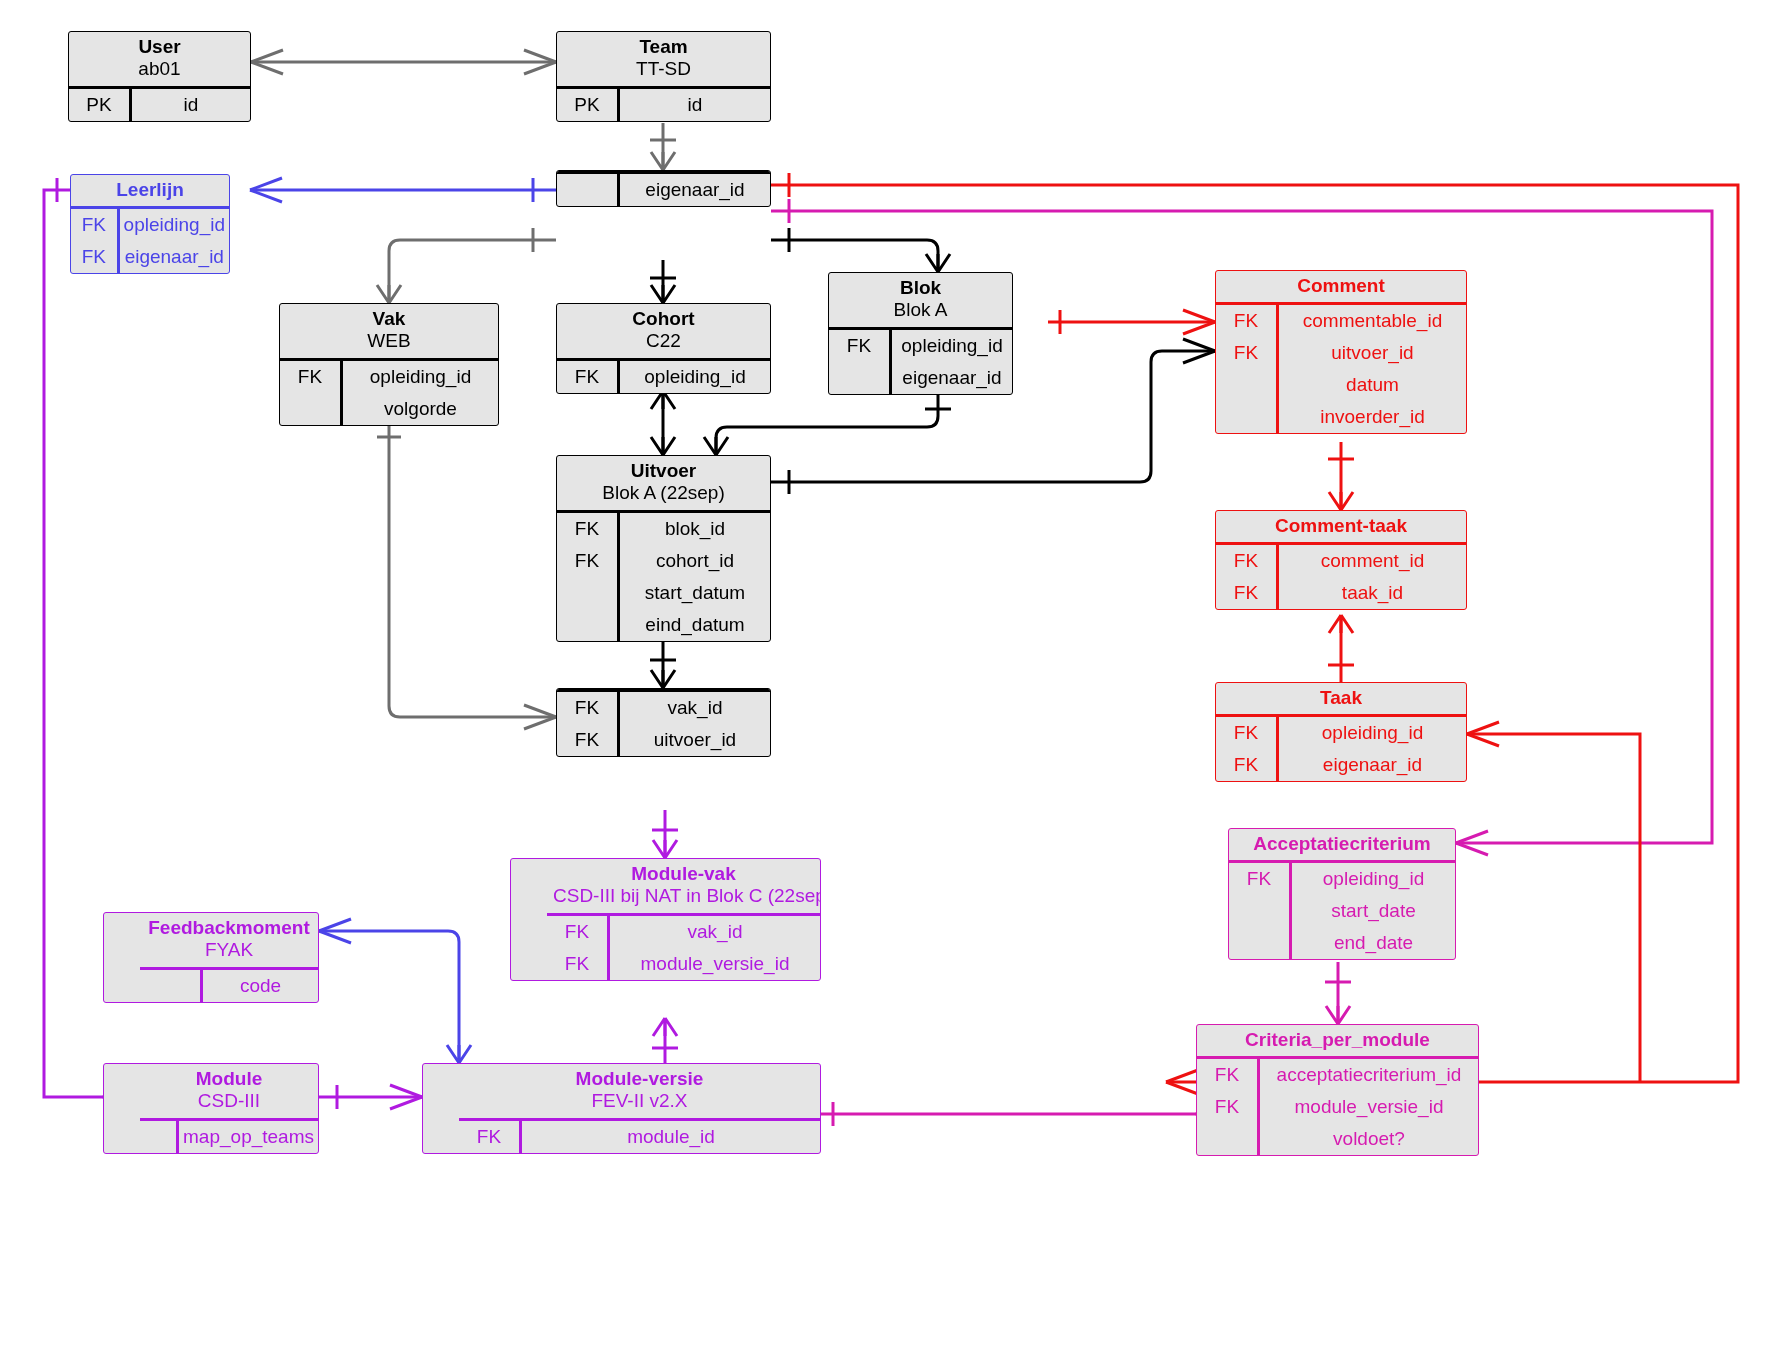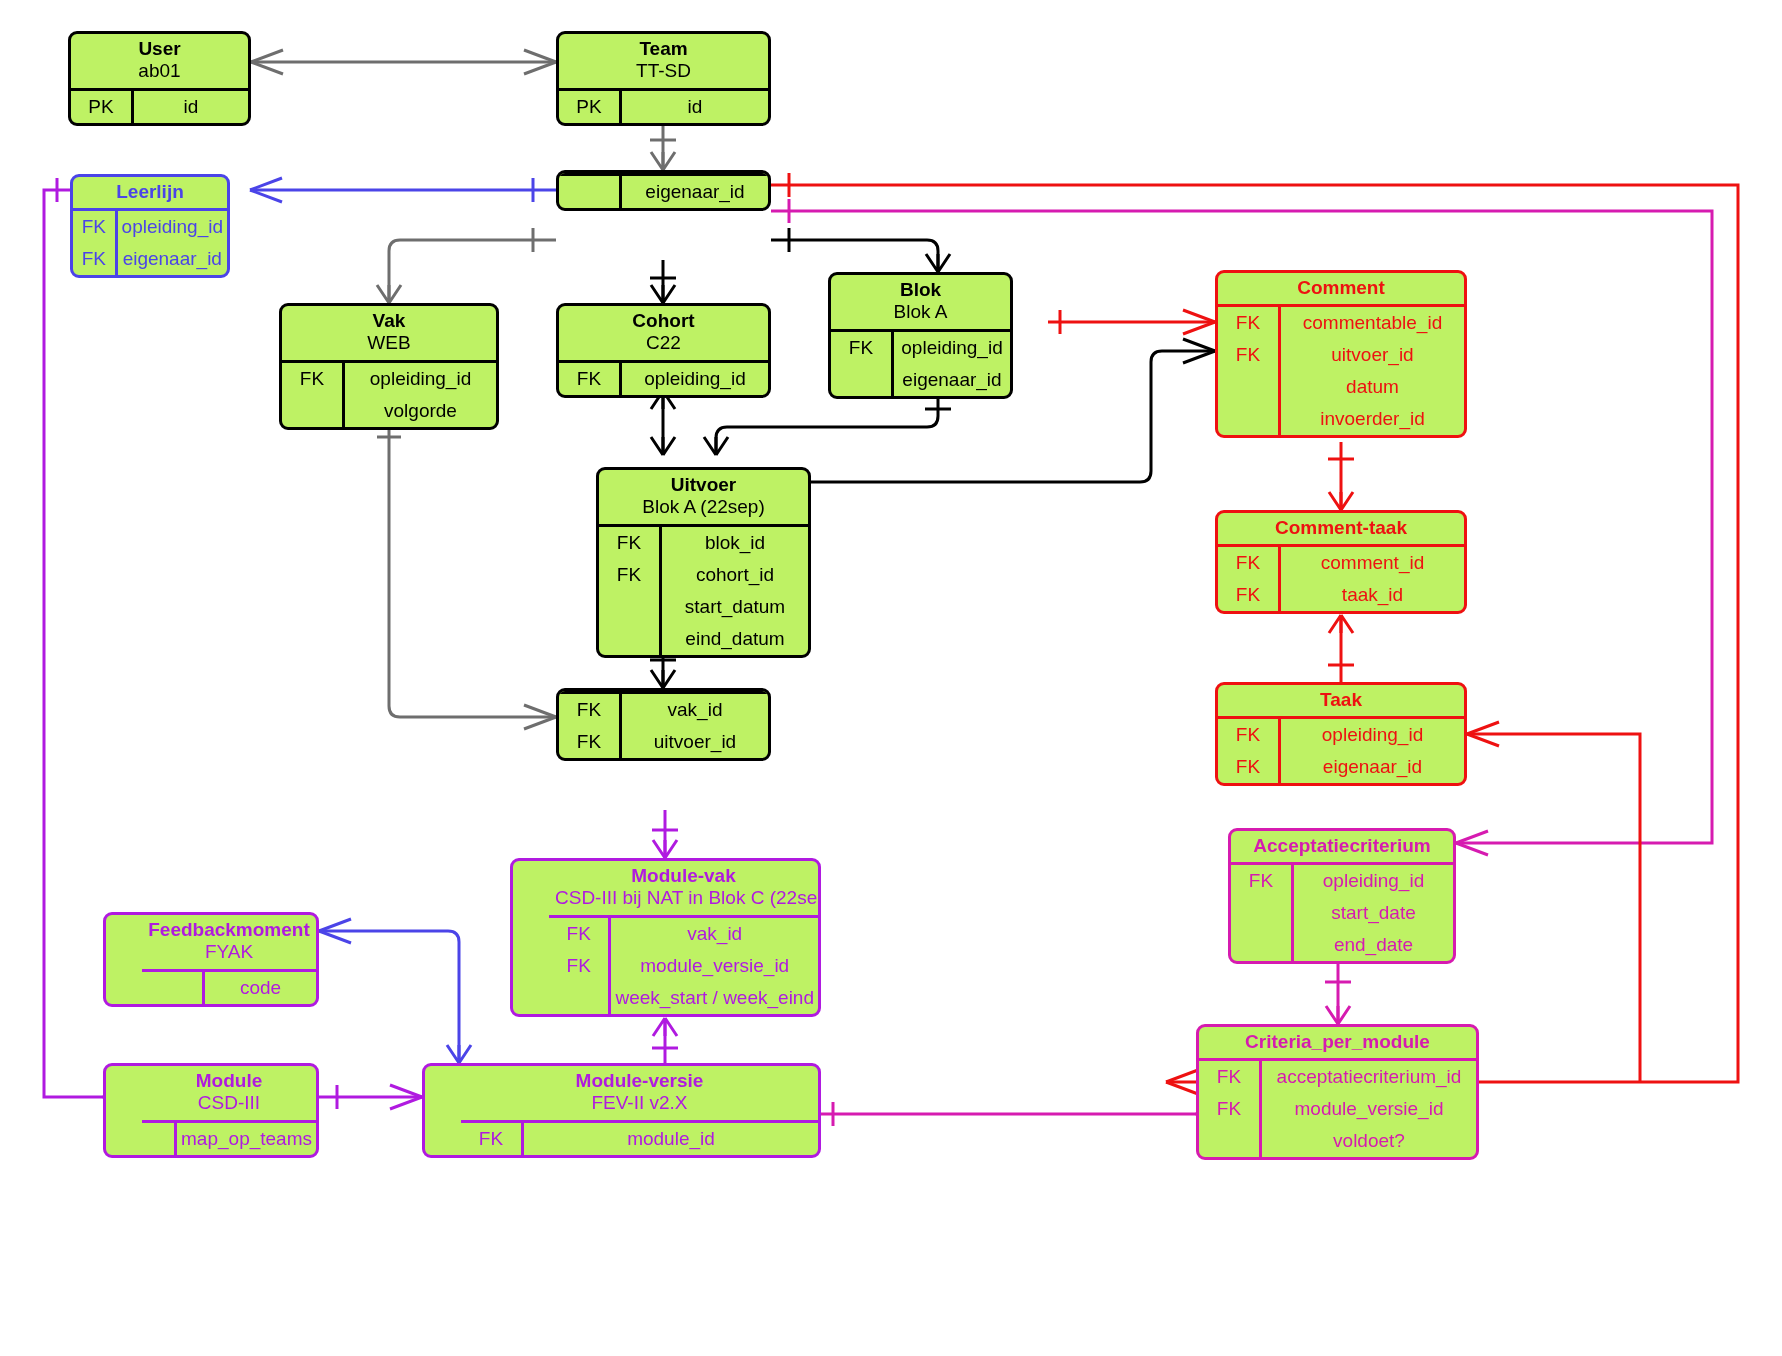--- a/index.html
+++ b/index.html
@@ -1,21 +1,21 @@
 <!DOCTYPE html>
 <html><head>
 <meta charset="utf-8">
 <style>
   html,body{margin:0;padding:0;background:#ffffff;}
   body{width:1782px;height:1356px;position:relative;overflow:hidden;
        font-family:"Liberation Sans","DejaVu Sans",sans-serif;}
   #canvas{position:absolute;left:0;top:0;width:1782px;height:1356px;}
   svg.wires{position:absolute;left:0;top:0;width:1782px;height:1356px;pointer-events:none;}
-  .ent{position:absolute;box-sizing:border-box;border:3px solid #0f766e;border-radius:9px;
-       background:#bef264;overflow:hidden;}
+  .ent{position:absolute;box-sizing:border-box;border:1px solid #0f766e;border-radius:3px;
+       background:#e5e5e5;overflow:hidden;}
   .ent .hdr{padding:4px 6px 5px 6px;text-align:center;line-height:1.18;}
   .ent .hdr .nm{font-weight:bold;font-size:19px;white-space:nowrap;}
   .ent .hdr .inst{font-size:19px;white-space:nowrap;}
   .ent .body{border-top:3px solid #000;display:table;width:100%;}
   .ent .row{display:table-row;}
   .ent .key,.ent .att{display:table-cell;font-size:19px;text-align:center;
        padding:5px 4px;vertical-align:middle;white-space:nowrap;}
   .ent .key{width:52px;border-right:3px solid #000;}
   .ent.black{border-color:#000;color:#000;}
   .ent.black .body,.ent.black .key{border-color:#000;}
@@ -297,21 +297,21 @@
         <div class="key"></div>
         <div class="att">datum</div>
       </div>
       <div class="row">
         <div class="key"></div>
         <div class="att">invoerder_id</div>
       </div>
     </div>
   </div>
 
-  <div class="ent black" style="left:556px;top:467px;width:215px;margin-left:40px;">
+  <div class="ent black" style="left:556px;top:455px;width:215px;">
     <div class="hdr">
       <div class="nm">Uitvoer</div>
       <div class="inst">Blok A (22sep)</div>
     </div>
     <div class="body">
       <div class="row">
         <div class="key">FK</div>
         <div class="att">blok_id</div>
       </div>
       <div class="row">
@@ -401,24 +401,20 @@
     </div>
     <div class="body">
       <div class="row">
         <div class="key">FK</div>
         <div class="att">vak_id</div>
       </div>
       <div class="row">
         <div class="key">FK</div>
         <div class="att">module_versie_id</div>
       </div>
-      <div class="row">
-        <div class="key"></div>
-        <div class="att">week_start / week_eind</div>
-      </div>
     </div>
   </div>
 
   <div class="ent purple" style="left:103px;top:912px;width:216px;">
     <div class="hdr">
       <div class="nm">Feedbackmoment</div>
       <div class="inst">FYAK</div>
     </div>
     <div class="body">
       <div class="row">

